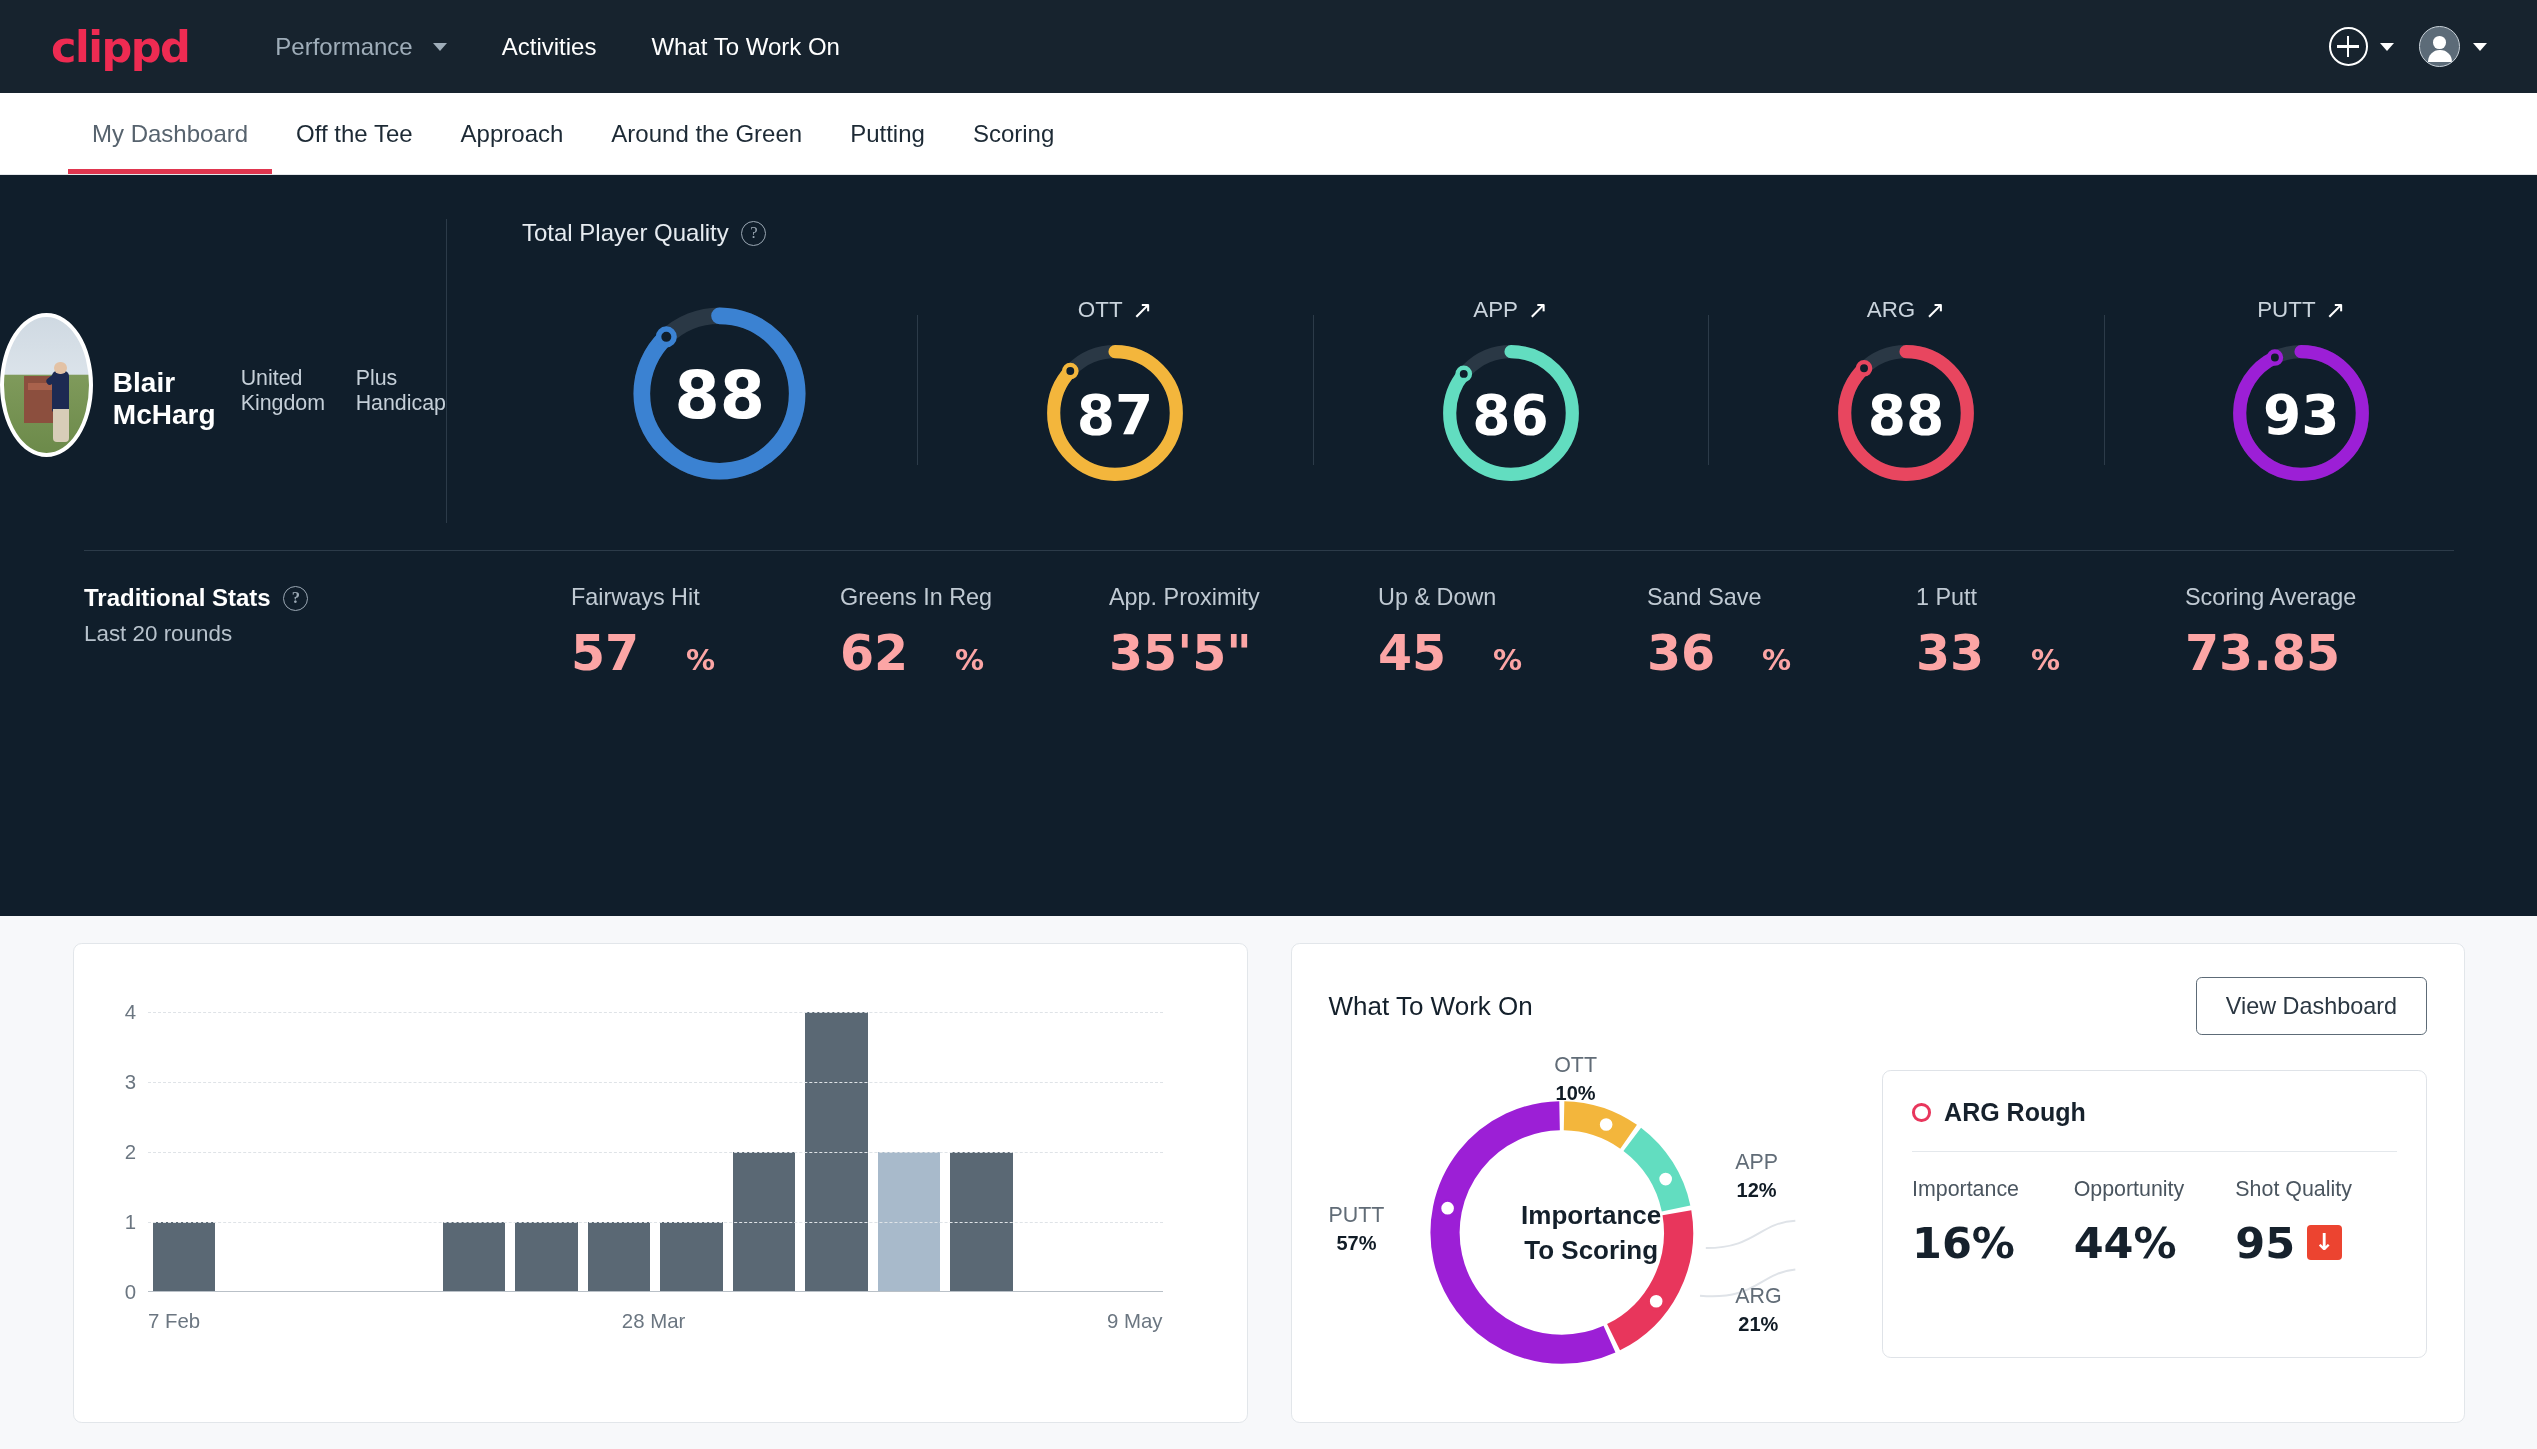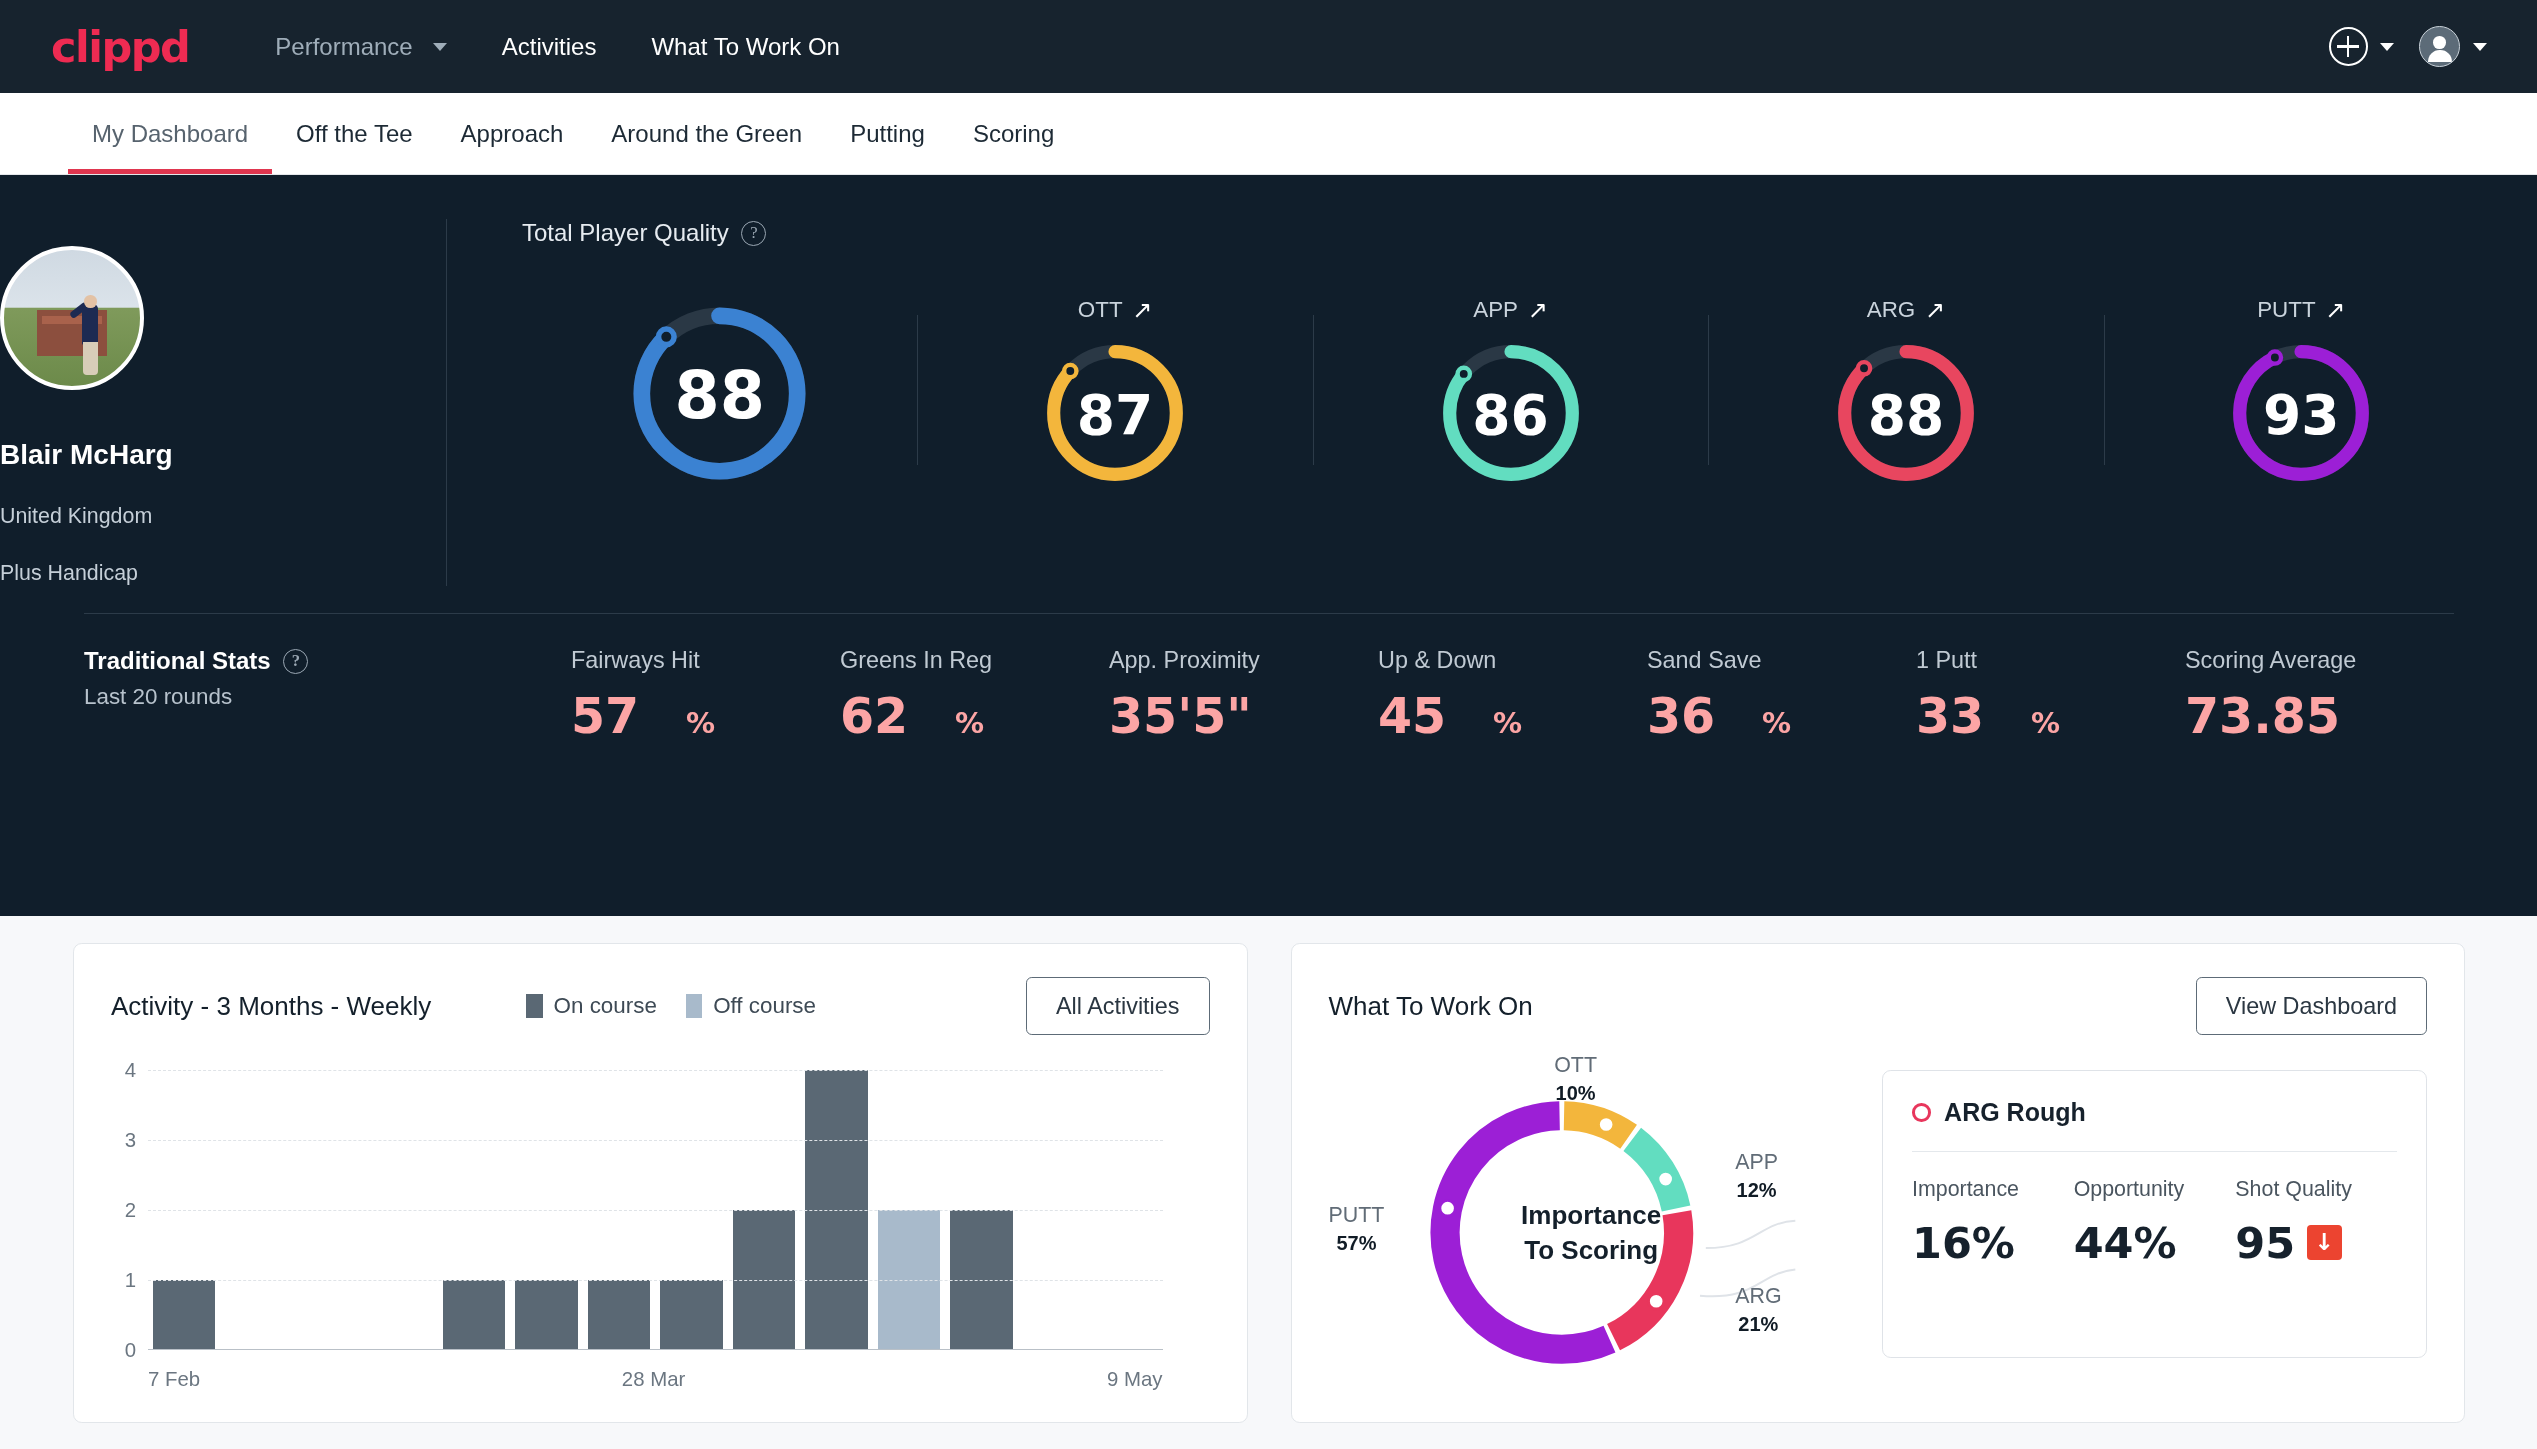--- a/index.html
+++ b/index.html
@@ -103,21 +103,21 @@
     padding: 0 0 0 0;
     height: 741px;
     position: relative;
   }
   .hero-top {
     display: flex;
     padding: 44px 0 0 0;
   }
   .profile {
     width: 446px;
-    display: flex; flex-direction: column; 
+    display: flex; align-items: center;
     padding-top: 27px;
     gap: 20px;
   }
   .profile-photo {
     width: 144px; height: 144px;
     border-radius: 50%;
     border: 4.9px solid #ffffff;
     overflow: hidden;
     position: relative;
     background: linear-gradient(#cfd9e2 0%, #dbe3ea 42%, #7f9a5b 43%, #6c8a4a 100%);
@@ -565,34 +565,20 @@
             <span class="unit"></span>
           </div>
       </div>
     </div>
   </div>
 </div>
 
 <div class="bottom">
 
   <div class="card">
-    <div class="card-head">
-      <div class="card-title">Activity - 3 Months - Weekly</div>
-      <div class="legend">
-        <div class="legend-item">
-          <span class="sw" id="sw0" style="background: rgb(90, 104, 116);"></span>
-          <span>On course</span>
-        </div>
-        <div class="legend-item">
-          <span class="sw" id="sw1" style="background: rgb(168, 186, 203);"></span>
-          <span>Off course</span>
-        </div>
-      </div>
-      <button class="btn-outline">All Activities</button>
-    </div>
 
     <div class="chart-area">
       <div class="yaxis" id="yaxis">
           <div class="ytick" style="top: 100%;">0</div>
           <div class="ytick" style="top: 75%;">1</div>
           <div class="ytick" style="top: 50%;">2</div>
           <div class="ytick" style="top: 25%;">3</div>
           <div class="ytick" style="top: 0%;">4</div>
         </div>
       <div class="plot" id="plot">

